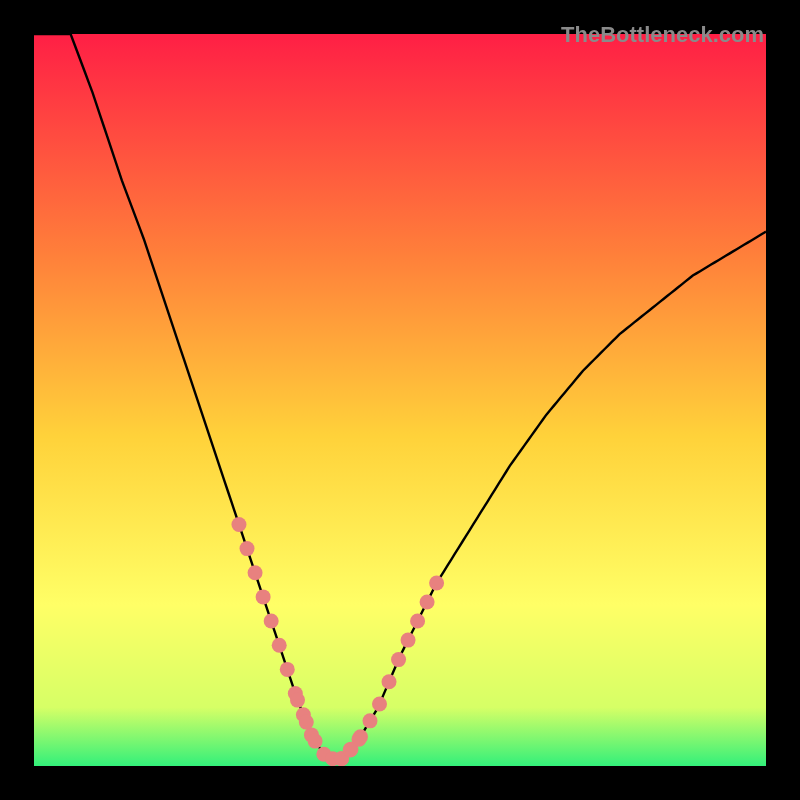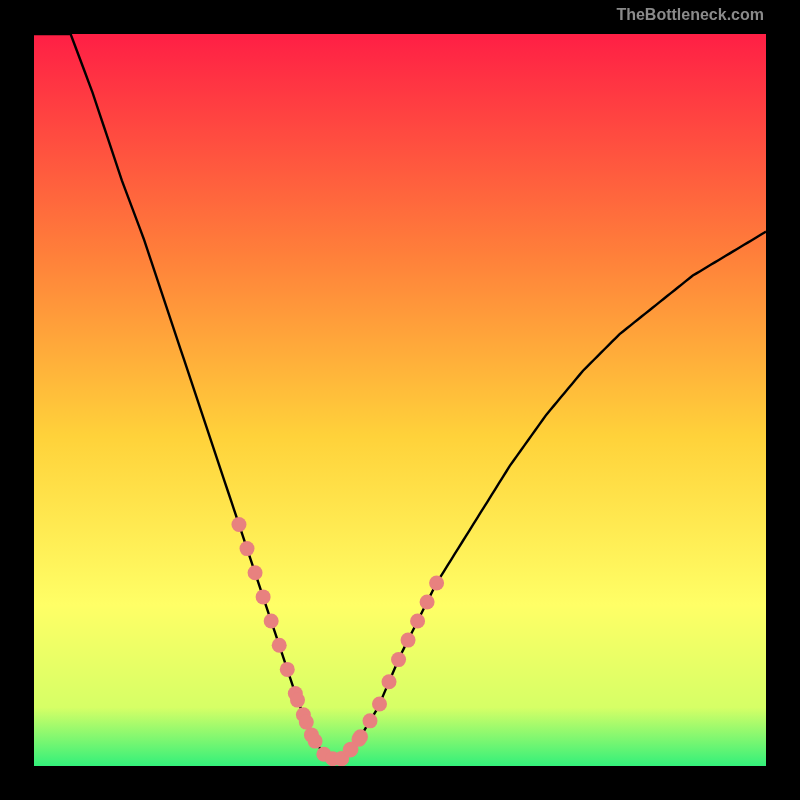--- a/index.html
+++ b/index.html
@@ -90,14 +90,14 @@
           <circle cx="315.09" cy="741.11" r="7.5" fill="#e8817f"></circle>
           <circle cx="323.87" cy="754.29" r="7.5" fill="#e8817f"></circle>
           <circle cx="332.66" cy="758.68" r="7.5" fill="#e8817f"></circle>
           <circle cx="341.44" cy="758.68" r="7.5" fill="#e8817f"></circle>
           <circle cx="350.22" cy="749.90" r="7.5" fill="#e8817f"></circle>
           <circle cx="359.01" cy="739.16" r="7.5" fill="#e8817f"></circle>
         </g>
   </g>
 </svg>
 
-<div class="watermark" id="watermark" style="font-size: 16px; top: 6px; right: 36px;">TheBottleneck.com</div>
+<div class="watermark" id="watermark" style="font-size: 22px; top: 22px; right: 36px;">TheBottleneck.com</div>
 </div>
 
 </body></html>

